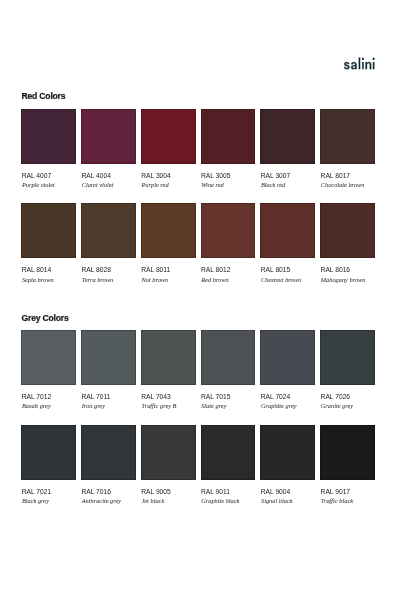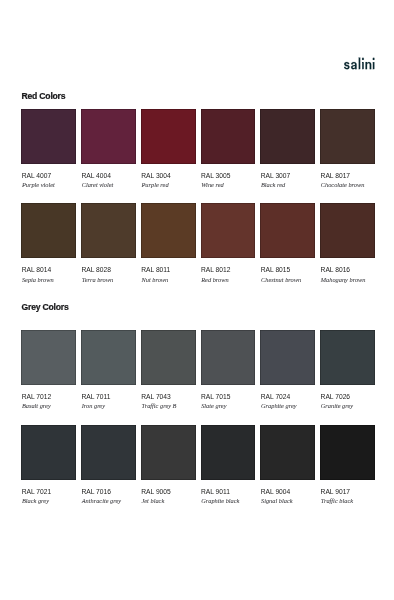--- a/index.html
+++ b/index.html
@@ -124,21 +124,21 @@
         <div class="name">Chestnut brown</div>
       </div>
       <div class="cell" style="left:320.2px;top:157.4px">
         <div class="swatch" style="background-color: rgb(76, 44, 37);"></div>
         <div class="code">RAL 8016</div>
         <div class="name">Mahogany brown</div>
       </div>
     </div>
   </section>
   <section class="section">
-    <h2 class="section-title" style="top:257px">Grey Colors</h2>
+    <h2 class="section-title" style="top:268px">Grey Colors</h2>
     <div class="swatch-row">
       <div class="cell" style="left:21.3px;top:284.2px">
         <div class="swatch" style="background-color: rgb(88, 94, 97);"></div>
         <div class="code">RAL 7012</div>
         <div class="name">Basalt grey</div>
       </div>
       <div class="cell" style="left:81.1px;top:284.2px">
         <div class="swatch" style="background-color: rgb(83, 91, 93);"></div>
         <div class="code">RAL 7011</div>
         <div class="name">Iron grey</div>

